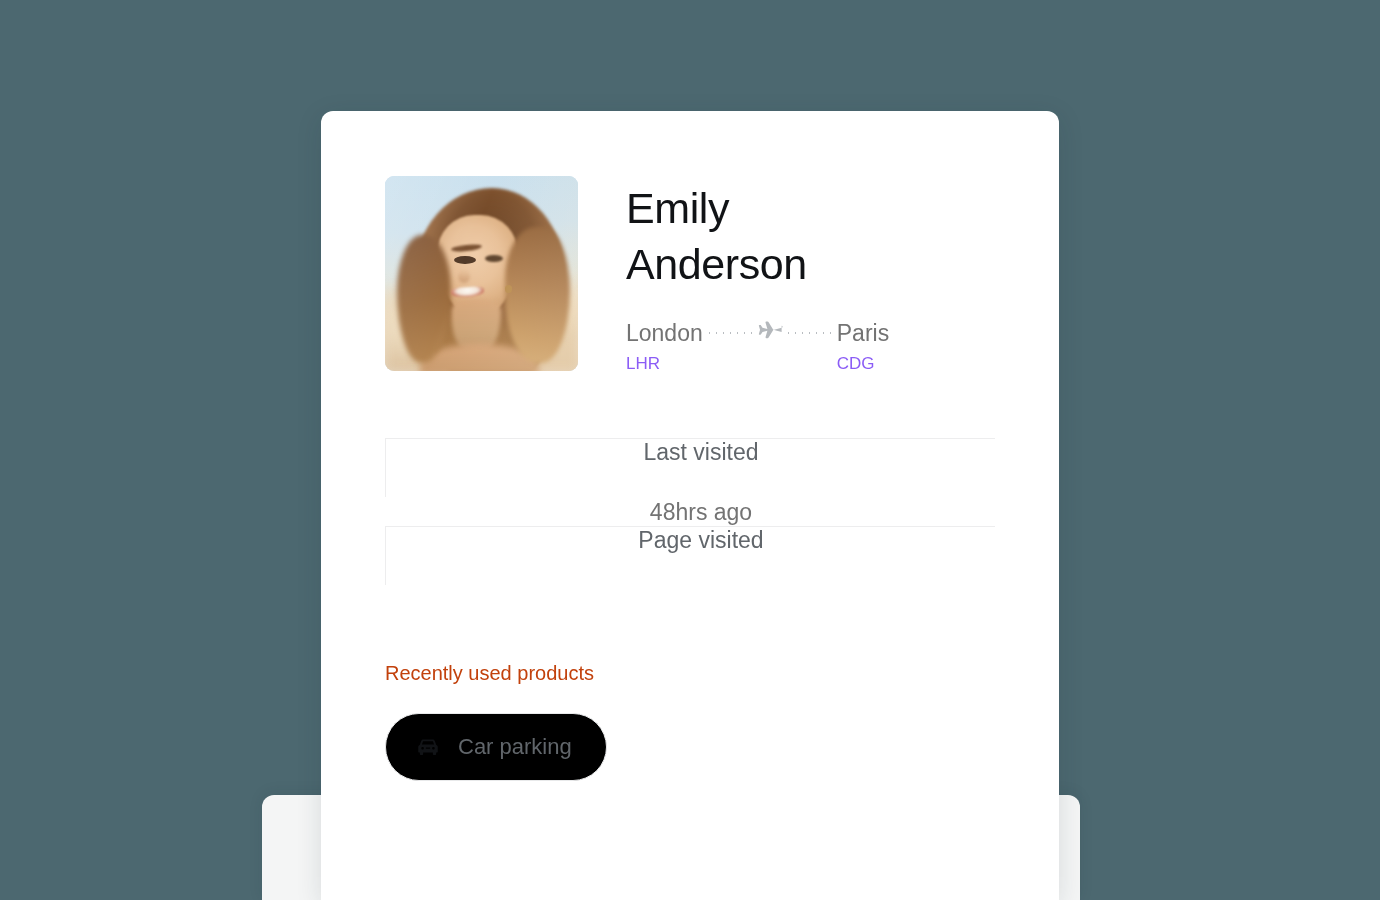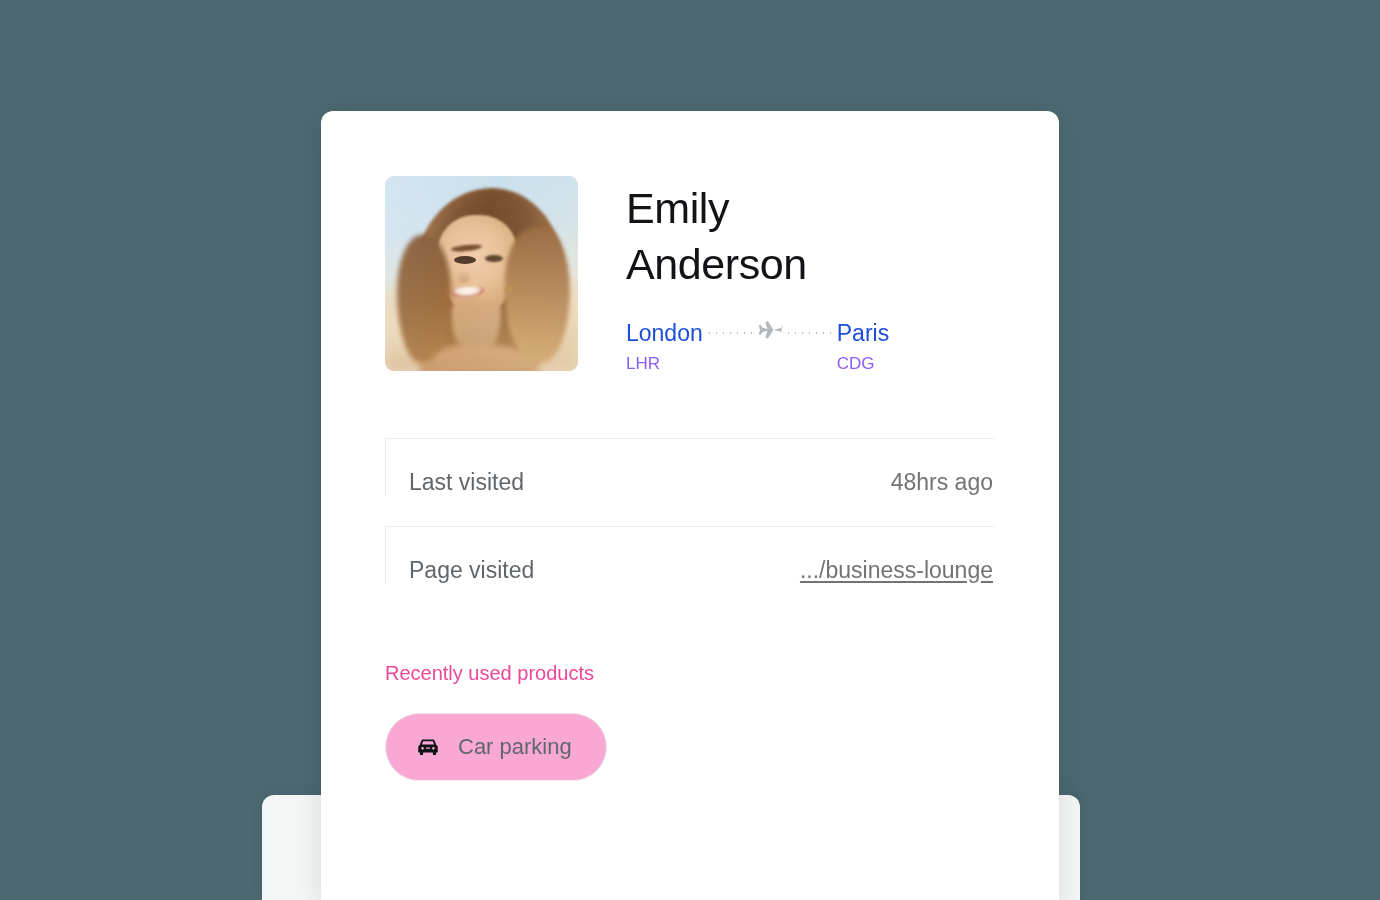--- a/index.html
+++ b/index.html
@@ -215,21 +215,21 @@
     display: flex;
     align-items: flex-start;
     margin-top: 26px;
   }
 
   .route-city { flex: 0 0 auto; }
 
   .route-city .city {
     font-size: 23px;
     line-height: 30px;
-    color: #1d4ed8;
+    color: #737373;
     font-weight: 400;
   }
 
   .route-city .code {
     font-size: 17px;
     line-height: 24px;
     color: #8b5cf6;
     margin-top: 4px;
   }
 
@@ -261,20 +261,21 @@
   .details { margin-top: 62px; }
 
   .detail-row {
     position: relative;
     display: flex;
     align-items: center;
     justify-content: space-between;
     height: 88px;
     border-top: 1px solid #ededee;
     padding: 0 2px 0 24px;
+    flex-direction: column;
   }
 
   .detail-row::before {
     content: "";
     position: absolute;
     left: 0;
     top: 0;
     width: 1px;
     height: 58px;
     background: #ededee;
@@ -297,40 +298,40 @@
     text-decoration: underline;
     text-underline-offset: 3px;
     cursor: pointer;
   }
 
   
   .products { margin-top: 48px; }
 
   .products-title {
     font-size: 20px;
-    color: #ec4899;
+    color: #c2410c;
     font-weight: 400;
   }
 
   .chip-row {
     display: flex;
     flex-wrap: wrap;
     gap: 16px;
     margin-top: 28px;
   }
 
   .chip {
     display: inline-flex;
     align-items: center;
     gap: 16px;
     height: 68px;
     padding: 0 34px 0 28px;
     border: 1px solid #e8e9ea;
     border-radius: 40px;
-    background: #f9a8d4;
+    background: #000000;
     cursor: pointer;
   }
 
   .chip-icon {
     flex: 0 0 auto;
     width: 28px;
     height: 28px;
     display: flex;
     align-items: center;
     justify-content: center;
@@ -402,21 +403,20 @@
 
       <div class="details">
 
         <div class="detail-row">
           <span class="detail-label">Last visited</span>
           <span class="detail-value">48hrs ago</span>
         </div>
 
         <div class="detail-row">
           <span class="detail-label">Page visited</span>
-          <a class="detail-value link">.../business-lounge</a>
         </div>
       </div>
 
       <div class="products">
         <div class="products-title">Recently used products</div>
 
         <div class="chip-row">
 
           <div class="chip">
             <span class="chip-icon">

